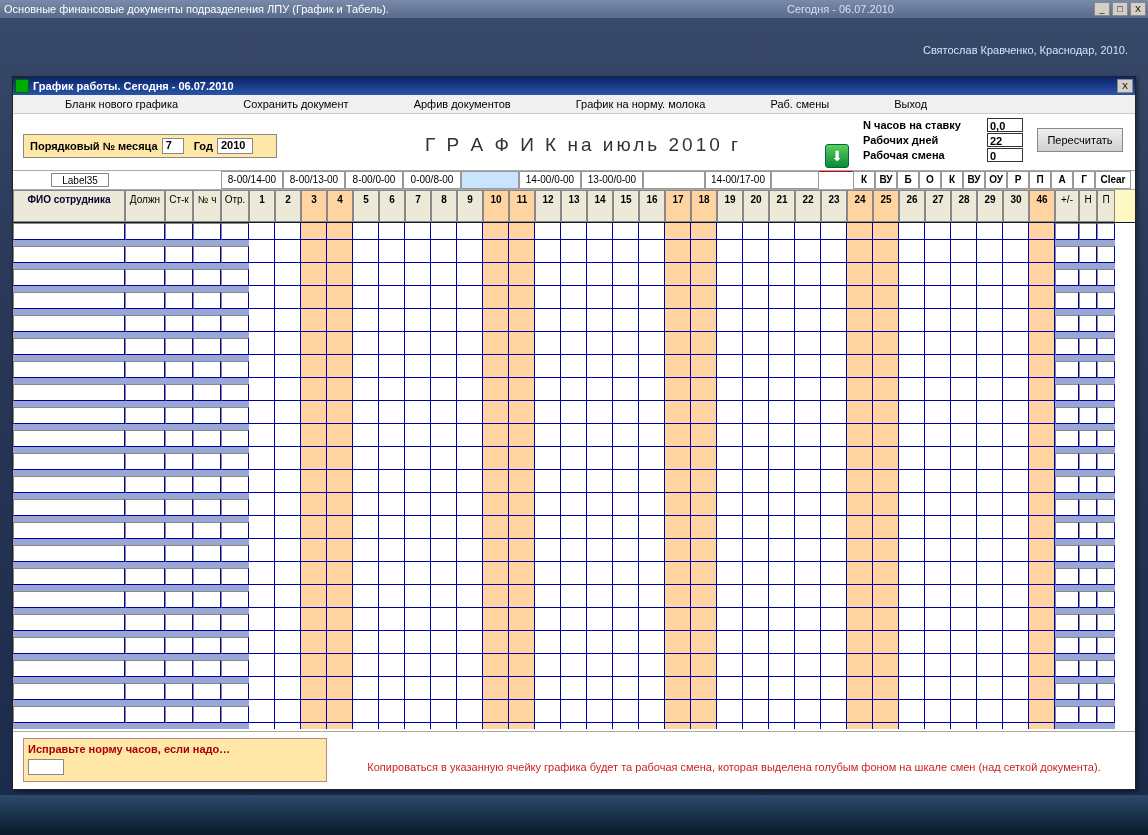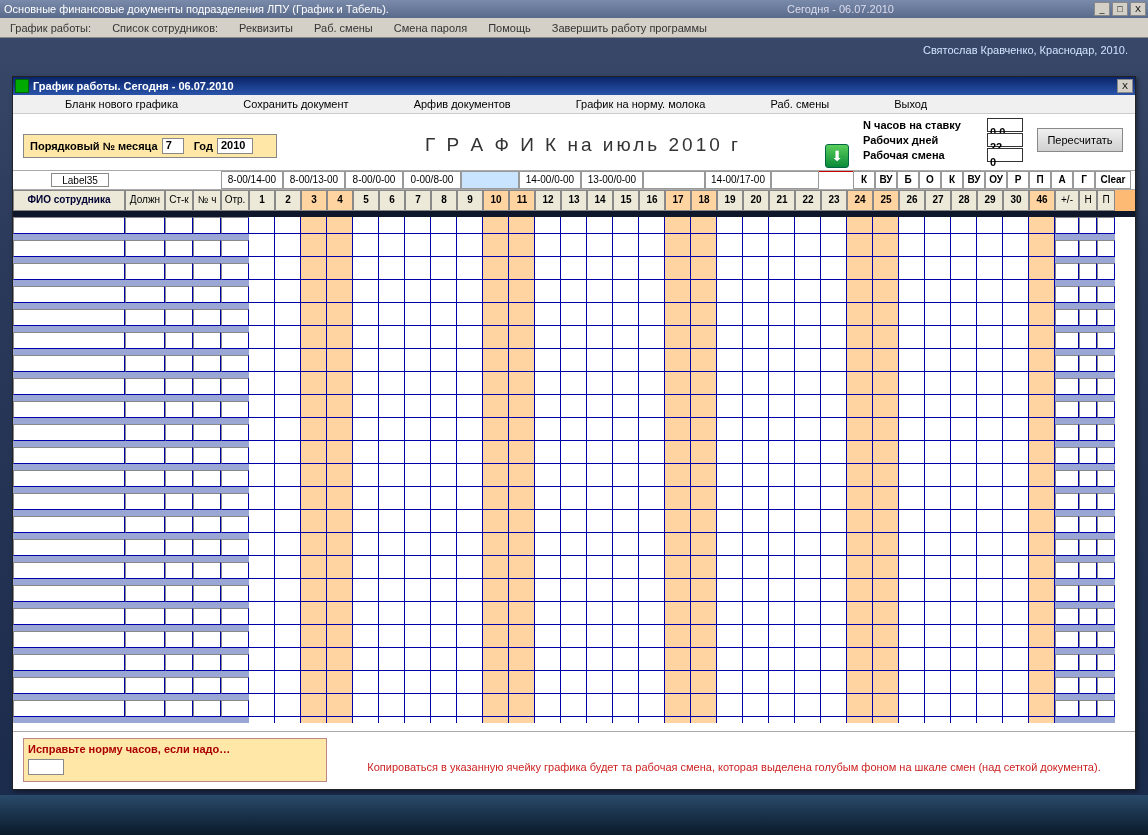--- a/index.html
+++ b/index.html
@@ -29,35 +29,35 @@
 .month-box{position:absolute;left:10px;top:20px;width:254px;height:24px;background:#ffe7a8;border:1px solid #888;display:flex;align-items:center;padding:0 6px;font-size:11px;font-weight:bold;}
 .month-box .fld{background:#fff;border:1px solid #888;height:16px;margin-left:4px;padding:0 3px;font-size:11px;font-weight:bold;}
 .month-box .fld.m{width:22px;}
 .month-box .fld.y{width:36px;}
 .big-title{position:absolute;left:300px;top:20px;width:540px;text-align:center;font-size:19px;letter-spacing:3px;color:#333;}
 .arrow-btn{position:absolute;left:812px;top:30px;width:24px;height:24px;background:linear-gradient(180deg,#5bcf5b,#0a8a3a);border:1px solid #064;border-radius:3px;color:#fff;font-size:14px;text-align:center;line-height:22px;cursor:pointer;}
 .red-under{position:absolute;left:800px;top:56px;width:48px;height:2px;background:#c00;}
 .stats{position:absolute;left:850px;top:4px;font-size:11px;font-weight:bold;line-height:15px;}
 .stats .row{display:flex;}
 .stats .lbl{width:124px;}
-.stats .val{width:36px;background:#fff;border:1px solid #333;height:14px;padding:6px 2px;}
+.stats .val{width:36px;background:#fff;border:1px solid #333;height:14px;padding:0 2px;}
 .recalc{position:absolute;right:12px;top:14px;width:86px;height:24px;background:linear-gradient(180deg,#f0f0f0,#d0d0d0);border:1px solid #888;font-size:11px;cursor:pointer;}
 
 
 .bars{position:relative;height:20px;border-top:1px solid #aaa;border-bottom:1px solid #aaa;}
 .label35{position:absolute;left:38px;top:2px;width:58px;height:14px;border:1px solid #888;font-size:10px;text-align:center;line-height:14px;background:#fff;}
 .shifts{position:absolute;left:208px;top:0;height:18px;display:flex;}
 .shift{height:18px;border:1px solid #999;font-size:10px;line-height:16px;text-align:center;background:#fff;}
 .shift.sel{background:#c8e4ff;}
 .codes{position:absolute;right:4px;top:0;display:flex;}
 .code{width:22px;height:18px;border:1px solid #999;font-size:10px;font-weight:bold;line-height:16px;text-align:center;background:#fff;cursor:pointer;}
 .code.clear{width:36px;}
 
 
-.gridhdr{display:flex;height:27px;background:#fdba74;border-bottom:6px solid #0f172a;font-size:10px;}
+.gridhdr{display:flex;height:33px;background:#fef9c3;border-bottom:1px solid #0f172a;font-size:10px;}
 .gridhdr .h{border:1px solid #888;background:#ece9d8;text-align:center;line-height:17px;overflow:hidden;white-space:nowrap;}
 .h-fio{width:112px;font-weight:bold;color:#003;}
 .h-pos{width:40px;}.h-stk{width:28px;}.h-nch{width:28px;}.h-otr{width:28px;}
 .h-day{width:26px;font-weight:bold;}
 .h-day.wk{background:#ffd4a0;}
 .h-pm{width:24px;}.h-n{width:18px;}.h-p{width:18px;}
 
 
 .gridbody{height:517px;overflow:hidden;position:relative;}
 .gridrow{display:flex;height:17px;}
@@ -89,29 +89,20 @@
 
 <div class="outer-window">
   <div class="outer-titlebar">
     <span class="title">Основные финансовые документы подразделения  ЛПУ  (График и Табель).</span>
     <span class="date-hdr">Сегодня - 06.07.2010</span>
     <div class="win-btns">
       <div class="win-btn">_</div>
       <div class="win-btn">□</div>
       <div class="win-btn">X</div>
     </div>
-  </div>
-  <div class="outer-menubar">
-    <span>График  работы:</span>
-    <span>Список сотрудников:</span>
-    <span>Реквизиты</span>
-    <span>Раб. смены</span>
-    <span>Смена пароля</span>
-    <span>Помощь</span>
-    <span>Завершить работу программы</span>
   </div>
   <div class="credit">Святослав Кравченко, Краснодар, 2010.</div>
 
   <div class="inner-window">
     <div class="inner-titlebar">
       <span class="icn"></span>
       <span class="title">График работы.    Сегодня - 06.07.2010</span>
       <div class="win-btn">X</div>
     </div>
     <div class="inner-menubar">

